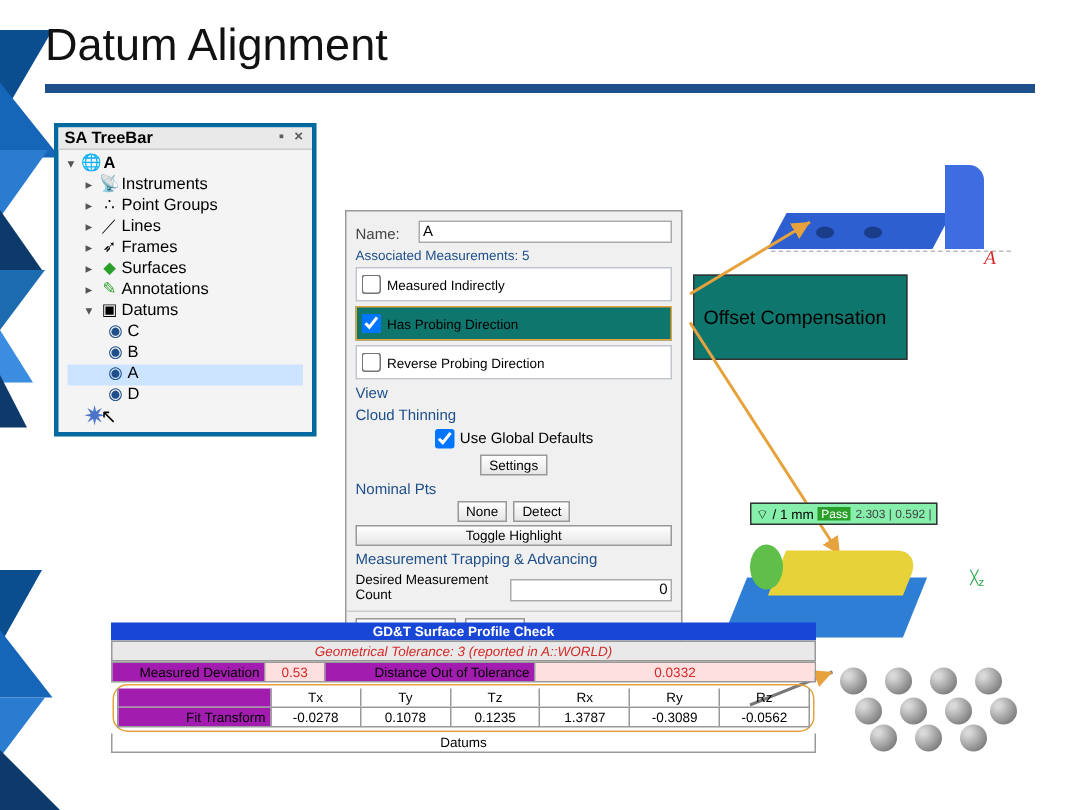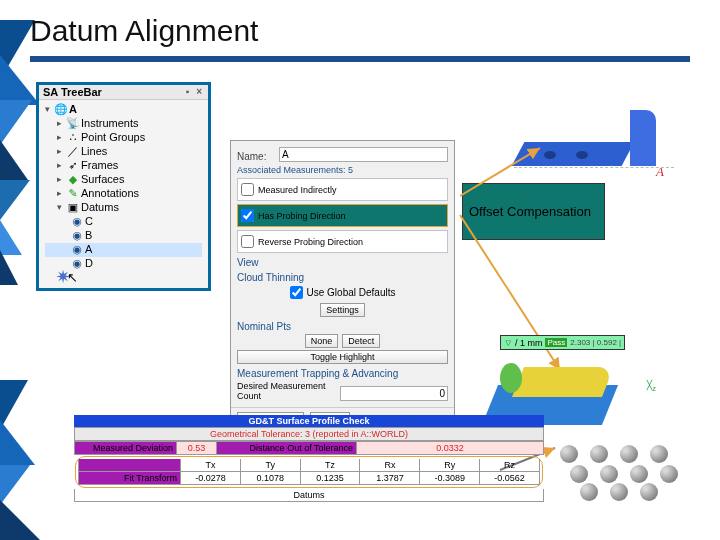--- a/index.html
+++ b/index.html
@@ -138,21 +138,21 @@
 
   
   .results {
     position:absolute;
     top:415px; left:30px;
     width:470px;
     font-size:9px;
     margin-left:44px;
   }
   .res-title1 { background:#1846d6; color:#fff; text-align:center; padding:1px; font-weight:bold;}
-  .res-title2 { background:#e9e9e9; text-align:center; padding:1px; border:1px solid #999; color:#d62828;}
+  .res-title2 { background:#e9e9e9; text-align:center; padding:1px; border:1px solid #999; color:#d62828;font-style:italic;}
   .res-row { display:flex; border:1px solid #999; }
   .res-row.noborder { border-top:0;}
   .cell { border-right:1px solid #999; padding:1px 3px; text-align:center; flex:1;}
   .cell:last-child { border-right:0;}
   .cell.lbl { flex:0 0 102px; text-align:right; background:#a21caf;}
   .cell.red { color:#d62828; background:#ffe0e0;}
   .inner-oval { border:1px solid #e6a23c; border-radius:10px; margin:1px; padding:2px;}
   .res-subhead { background:#e9e9e9; text-align:center; padding:1px;}
   .datums-cap { text-align:center; padding:1px; border:1px solid #999; border-top:0;}
 </style>

